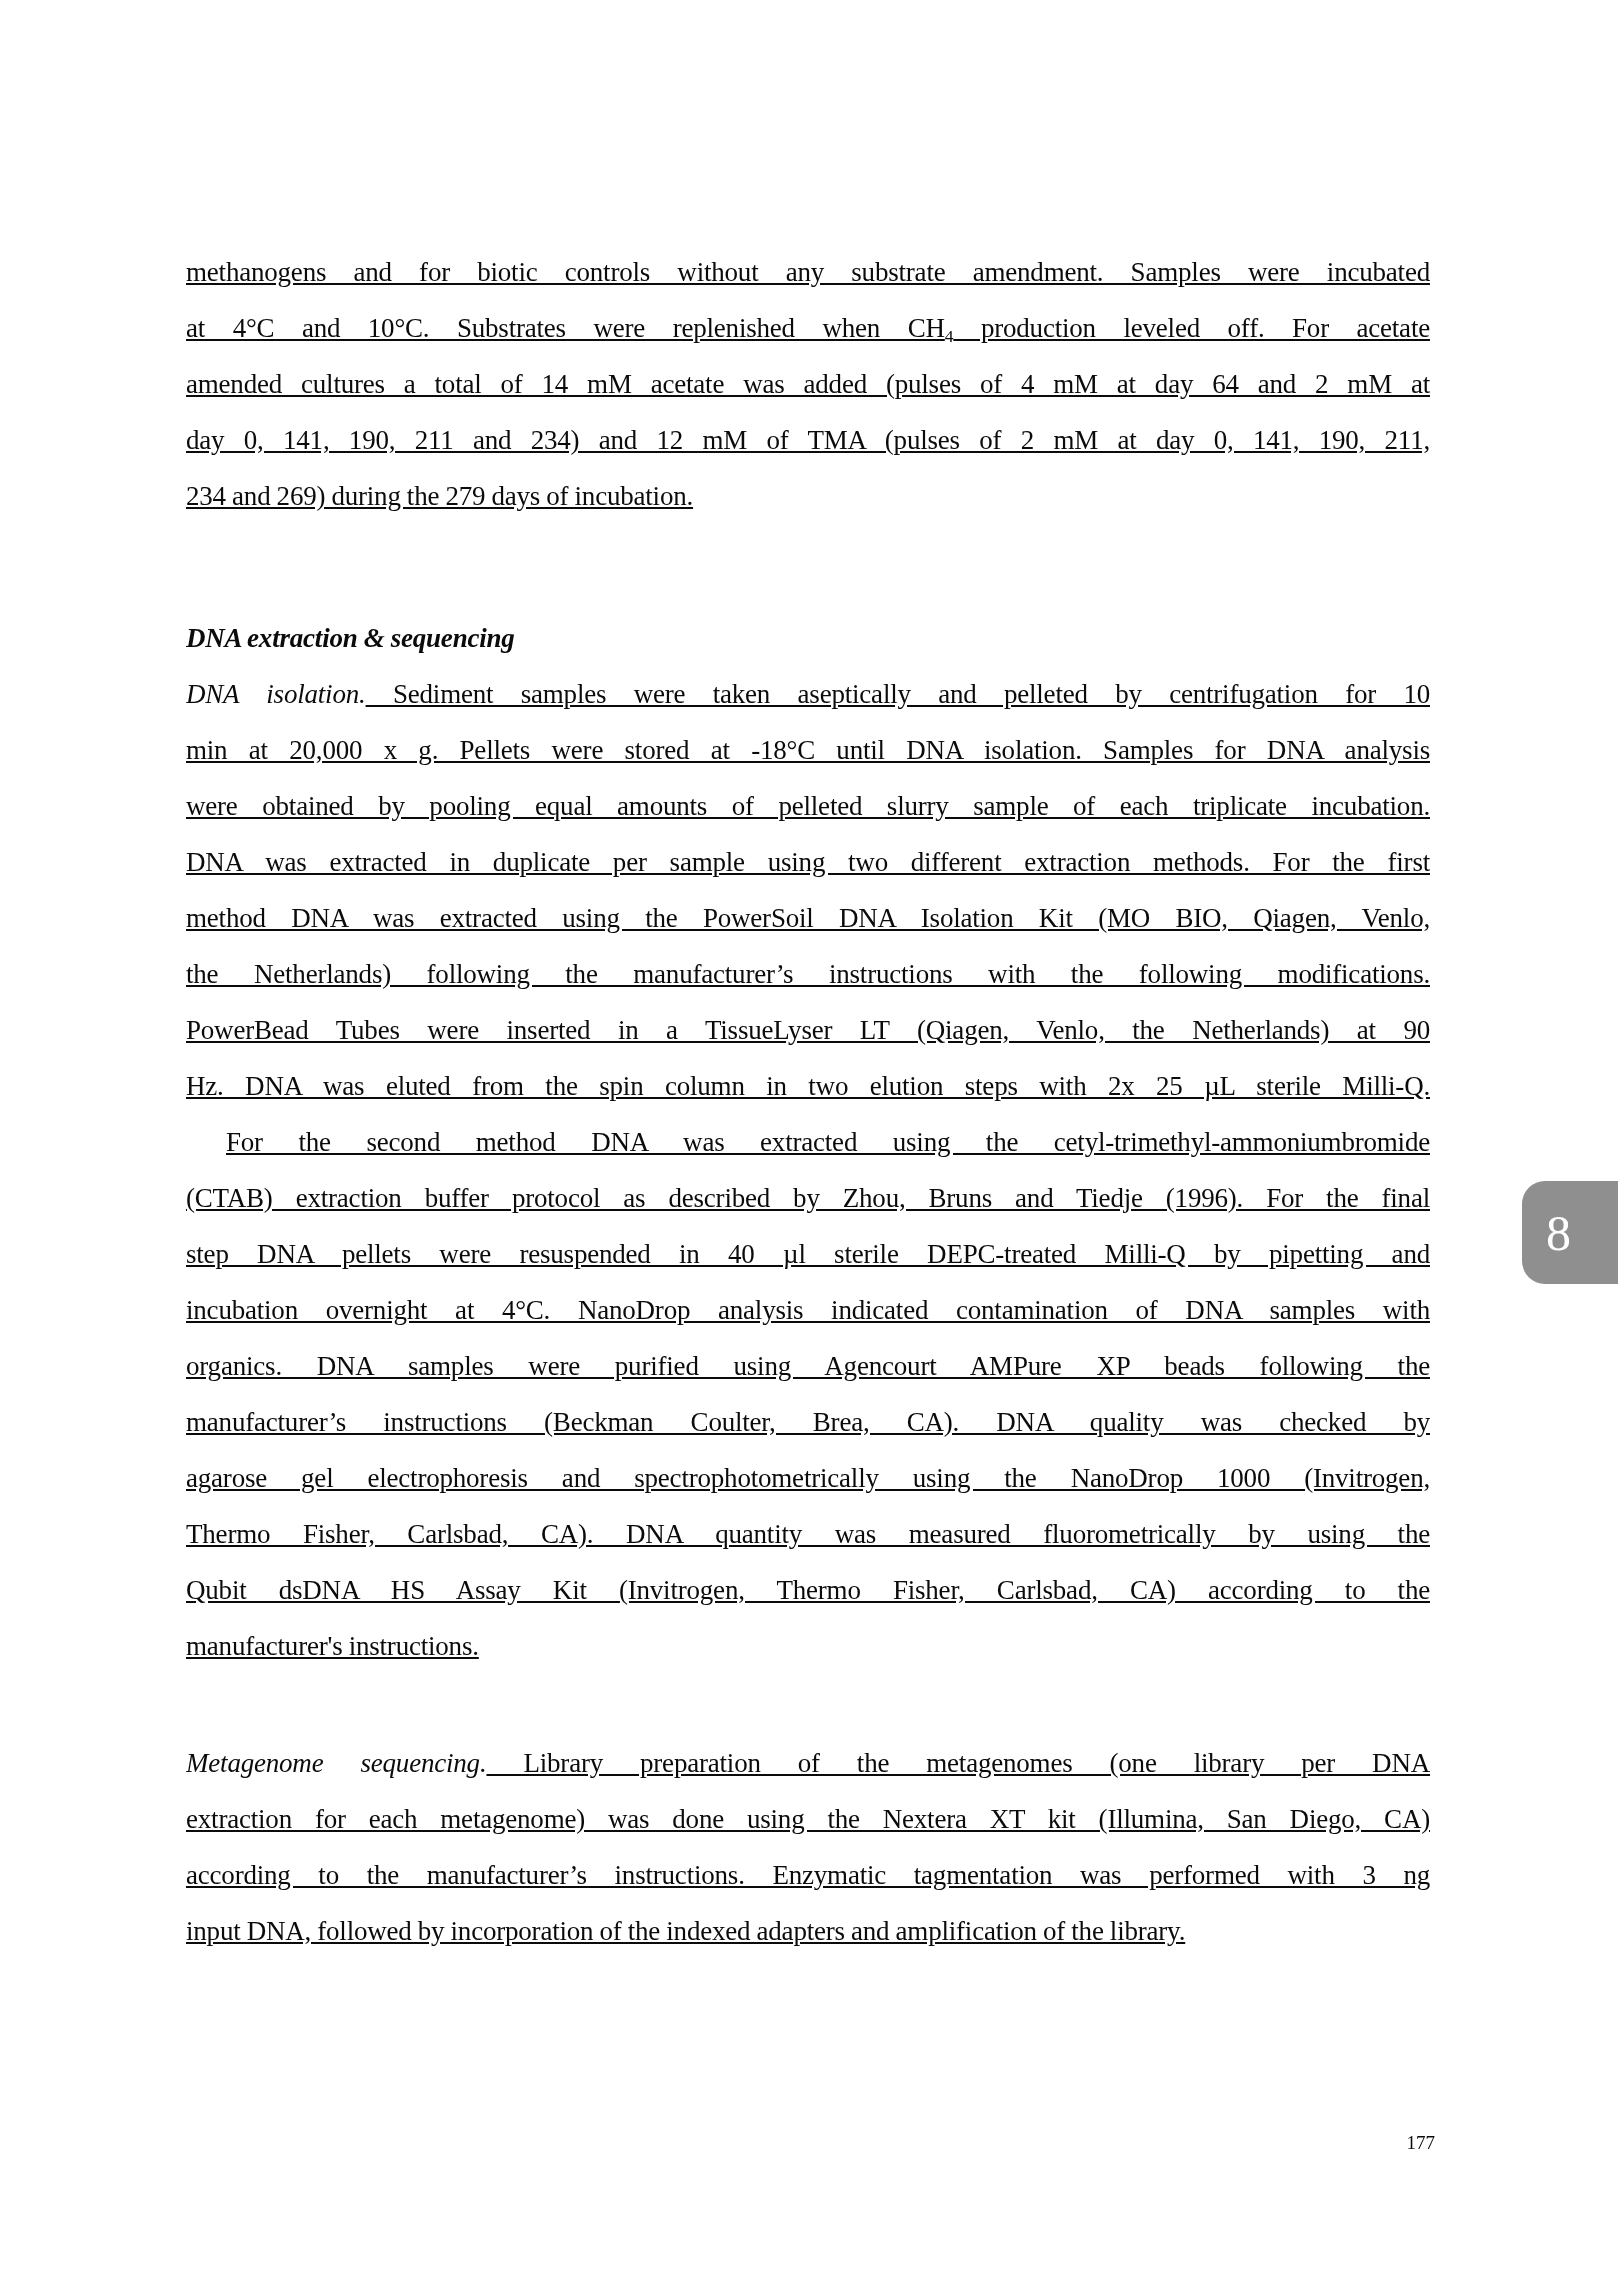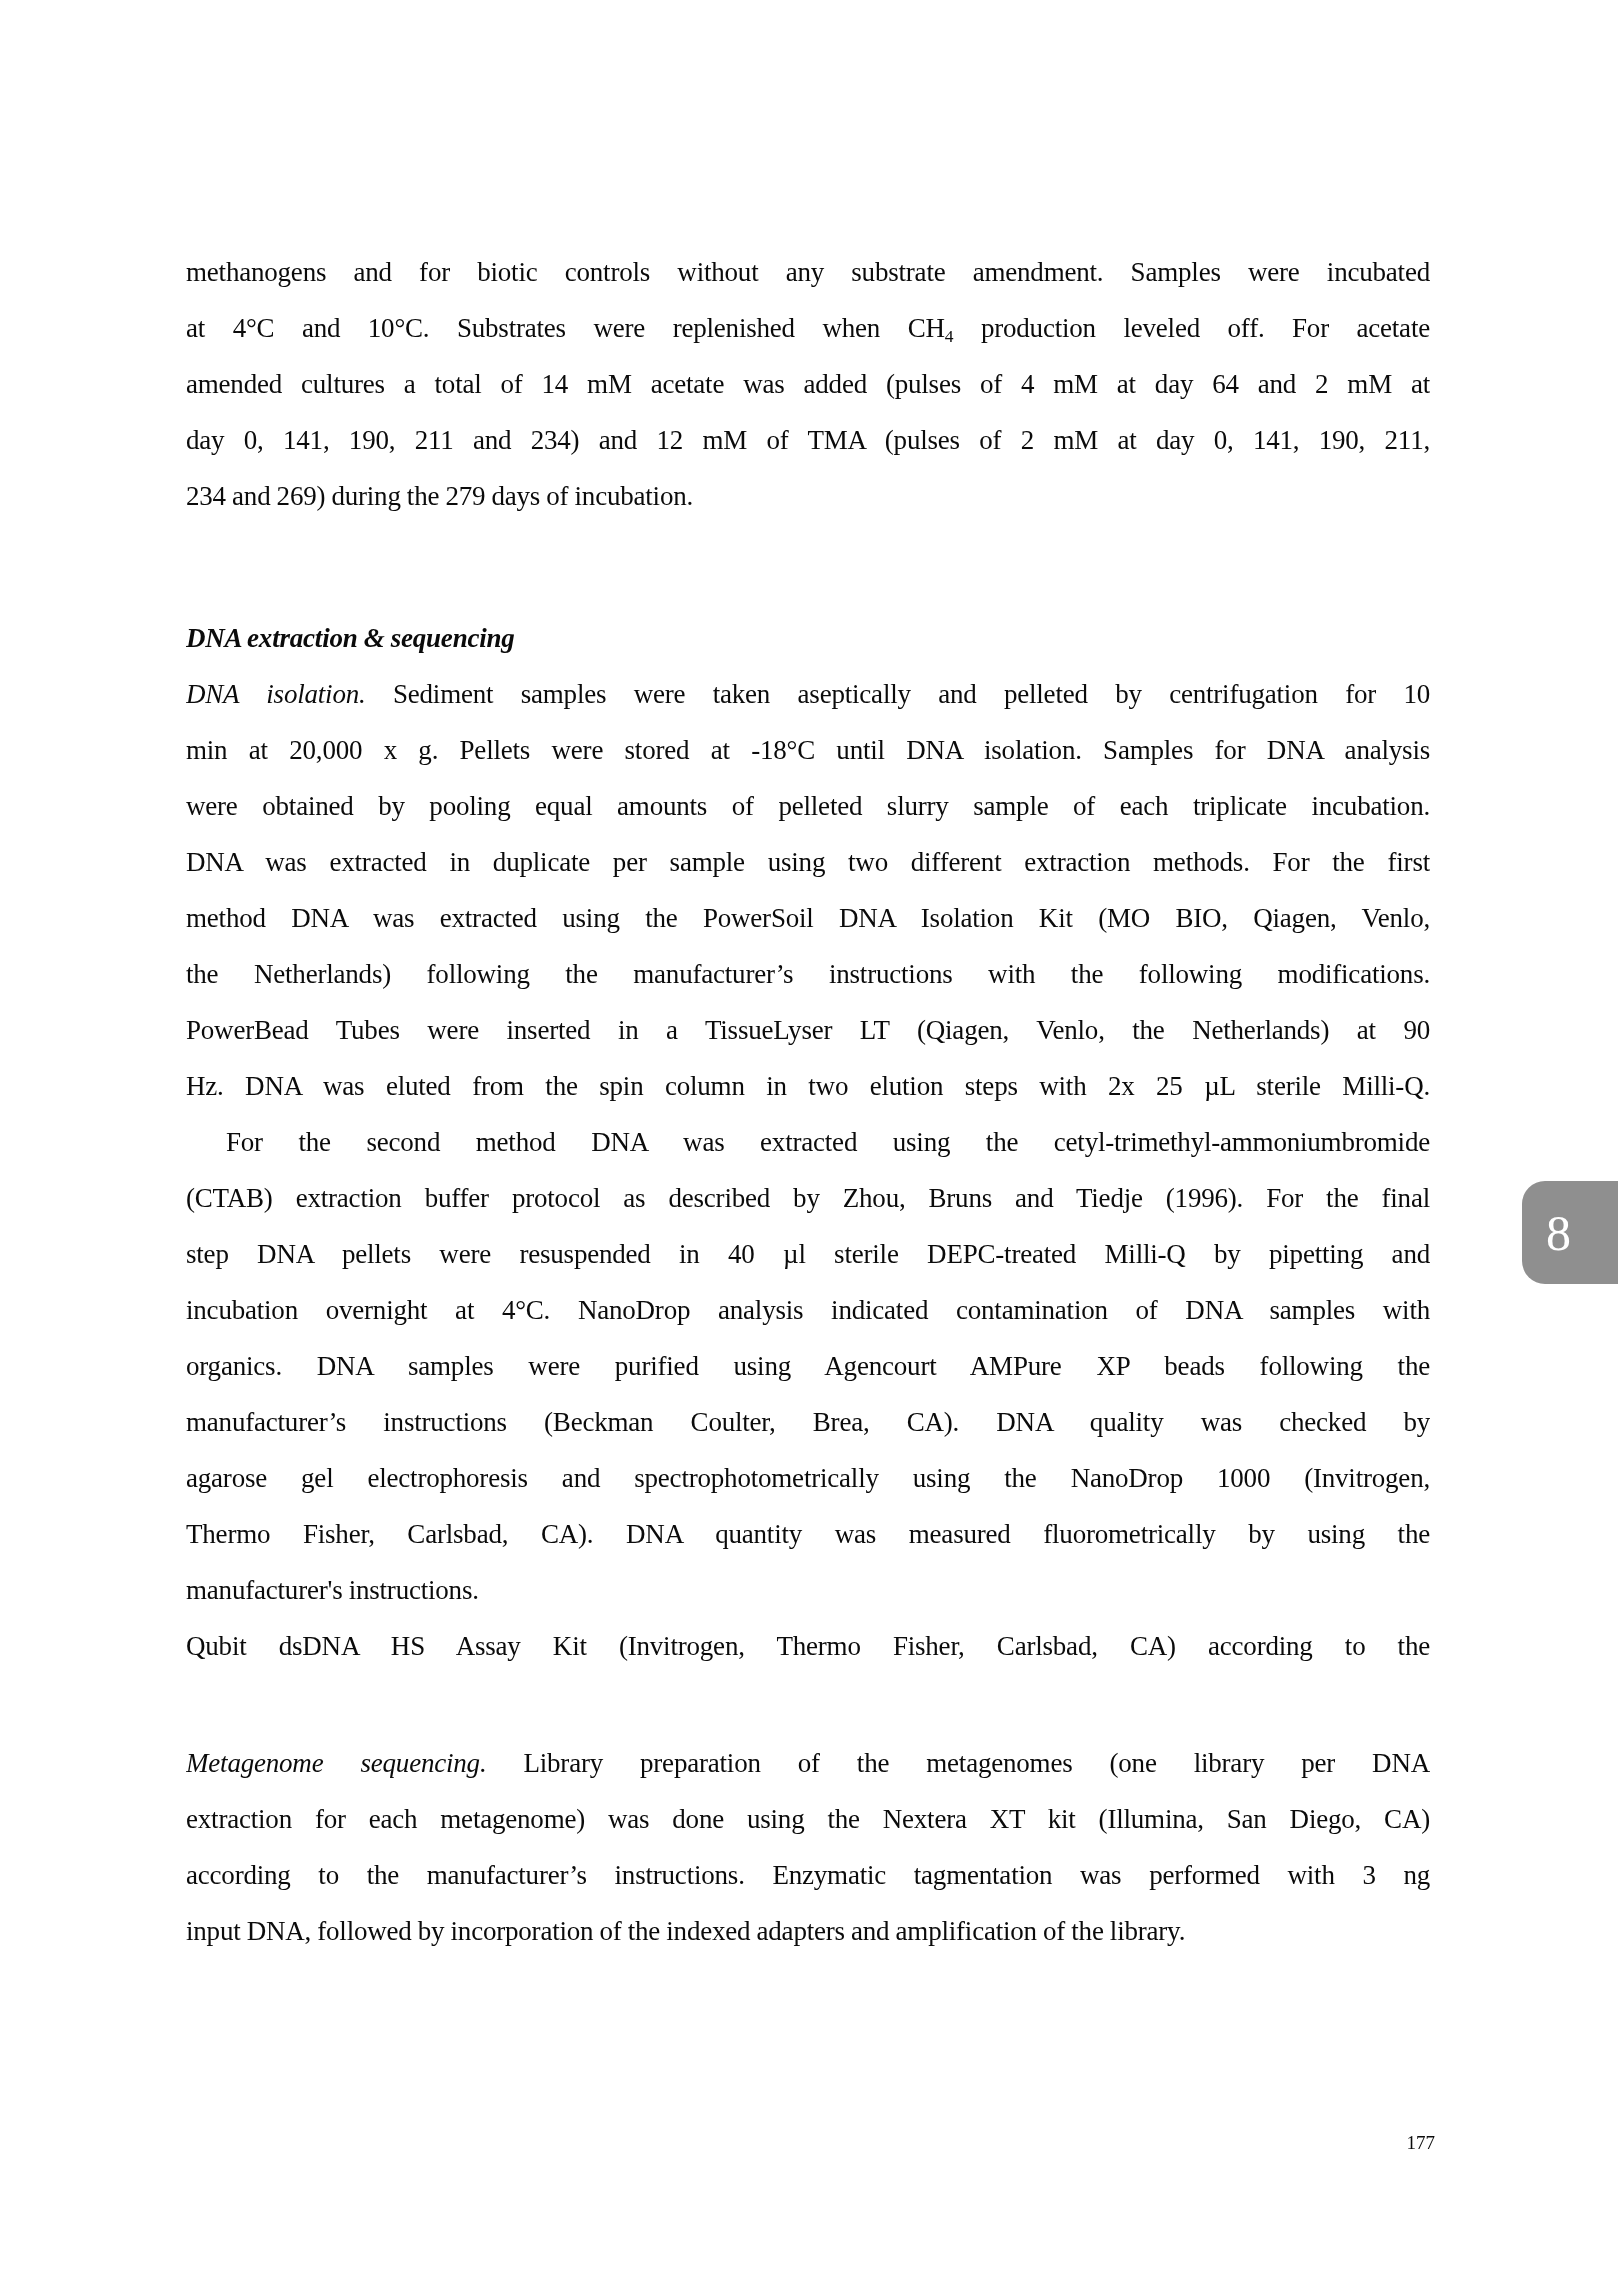--- a/index.html
+++ b/index.html
@@ -31,21 +31,21 @@
     text-align: left;
     white-space: normal;
   }
   .line.just {
     text-align: justify;
     text-align-last: justify;
   }
   .line.indent {
     text-indent: 40px;
   }
-  .seg-n { font-style: normal; }
+  .seg-n { font-style: normal; text-decoration: underline; }
   .seg-i { font-style: italic; }
   .seg-b { font-weight: bold; }
   .seg-sub {
     font-size: 17.5px;
     vertical-align: -5.3px;
   }
   .block-section-heading { margin-top: 86px; font-style: italic; }
   .block-metagenome-paragraph { margin-top: 61px; }
   .chapter-tab {
     position: absolute;
@@ -105,22 +105,22 @@
       </div>
       <div class="block block-ctab-paragraph">
         <div class="line just indent"><span class="seg-n">For the second method DNA was extracted using the cetyl-trimethyl-ammoniumbromide</span></div>
         <div class="line just"><span class="seg-n">(CTAB) extraction buffer protocol as described by Zhou, Bruns and Tiedje (1996). For the final</span></div>
         <div class="line just"><span class="seg-n">step DNA pellets were resuspended in 40 µl sterile DEPC-treated Milli-Q by pipetting and</span></div>
         <div class="line just"><span class="seg-n">incubation overnight at 4°C. NanoDrop analysis indicated contamination of DNA samples with</span></div>
         <div class="line just"><span class="seg-n">organics. DNA samples were purified using Agencourt AMPure XP beads following the</span></div>
         <div class="line just"><span class="seg-n">manufacturer’s instructions (Beckman Coulter, Brea, CA). DNA quality was checked by</span></div>
         <div class="line just"><span class="seg-n">agarose gel electrophoresis and spectrophotometrically using the NanoDrop 1000 (Invitrogen,</span></div>
         <div class="line just"><span class="seg-n">Thermo Fisher, Carlsbad, CA). DNA quantity was measured fluorometrically by using the</span></div>
+        <div class="line just"><span class="seg-n">Qubit dsDNA HS Assay Kit (Invitrogen, Thermo Fisher, Carlsbad, CA) according to the</span></div>
         <div class="line"><span class="seg-n">manufacturer's instructions.</span></div>
-        <div class="line just"><span class="seg-n">Qubit dsDNA HS Assay Kit (Invitrogen, Thermo Fisher, Carlsbad, CA) according to the</span></div>
       </div>
       <div class="block block-metagenome-paragraph">
         <div class="line just"><span class="seg-i">Metagenome sequencing.</span><span class="seg-n"> Library preparation of the metagenomes (one library per DNA</span></div>
         <div class="line just"><span class="seg-n">extraction for each metagenome) was done using the Nextera XT kit (Illumina, San Diego, CA)</span></div>
         <div class="line just"><span class="seg-n">according to the manufacturer’s instructions. Enzymatic tagmentation was performed with 3 ng</span></div>
         <div class="line"><span class="seg-n">input DNA, followed by incorporation of the indexed adapters and amplification of the library.</span></div>
       </div>
     </main>
 
   <div class="chapter-tab" style="background: rgb(143, 143, 143);">

